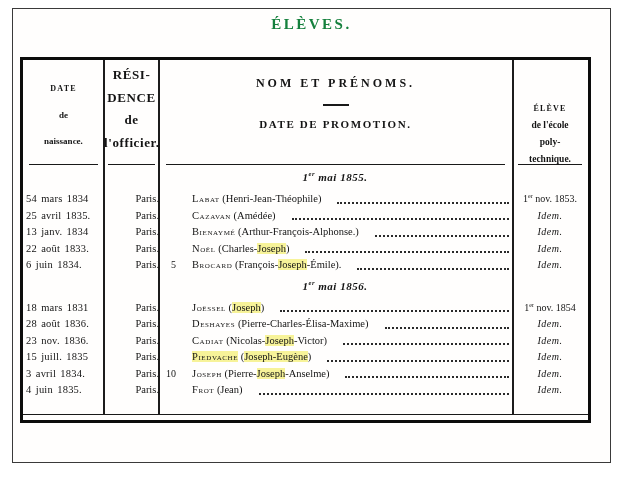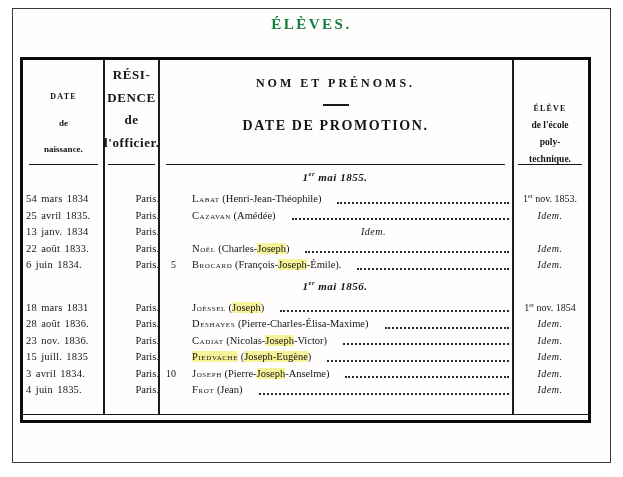--- a/index.html
+++ b/index.html
@@ -20,29 +20,29 @@
   .table{
     position:absolute;left:20px;top:57px;width:565px;height:360px;
     border:3px solid #0c0c0c;background:#fffefd;
   }
   .tinner{position:absolute;left:0;top:0;right:0;bottom:5px;border-bottom:1.5px solid #191919;}
   .vline{position:absolute;top:0;bottom:0;width:1.5px;background:#1c1c1c;}
   .v1{left:80px}.v2{left:135px}.v3{left:489px}
   
   .thead{position:absolute;top:0;left:0;right:0;height:105px;display:flex;font-weight:bold;}
   .hcell{position:relative;text-align:center;}
-  .hc1{width:81px;padding-top:24px;line-height:26px;font-size:9px;}
+  .hc1{width:81px;padding-top:16px;line-height:26px;font-size:9px;}
   .hc2{width:55px;padding-top:4px;line-height:22.5px;font-size:13px;}
   .hc3{width:353px;padding-top:16px;}
   .hc4{width:76px;padding-top:40px;line-height:17px;font-size:9.5px;}
   .hc1 div:first-child,.hc4 div:first-child{font-size:8px;letter-spacing:1.2px;}
   .hc2 div{letter-spacing:0.6px;}
   .hc3 .htitle{font-size:12px;letter-spacing:3px;}
   .hc3 .mini-rule{width:26px;height:2px;background:#191919;margin:13px auto 0 auto;}
-  .hc3 .hsub{font-size:14px;letter-spacing:1.6px;margin-top:12px;}
+  .hc3 .hsub{font-size:11px;letter-spacing:1.6px;margin-top:12px;}
   .hrule{position:absolute;bottom:0;left:8%;width:84%;height:1.5px;background:#191919;}
   .hc3 .hrule{left:2%;width:96%;}
   
   .tbody{position:absolute;top:105px;left:0;right:0;bottom:0;}
   .sect-head{
     height:26px;line-height:24px;margin-left:136px;width:352px;text-align:center;
     font-style:italic;font-weight:bold;font-size:11px;letter-spacing:0.5px;
   }
   .row{display:flex;height:16.5px;line-height:16.5px;font-size:10.5px;}
   .c-date{width:81px;padding-left:3px;box-sizing:border-box;letter-spacing:0.2px;word-spacing:1.5px;white-space:nowrap;}
@@ -121,20 +121,25 @@
       <span class="num"></span>
       <span class="nm"><span class="sc">Cazavan</span><span> (Amédée)</span></span>
       <span class="leader"></span>
     </div>
     <div class="c-poly idem">Idem.</div>
   </div>
 
   <div class="row">
     <div class="c-date">13 janv. 1834</div>
     <div class="c-res">Paris.</div>
+    <div class="c-name">
+      <span class="num"></span>
+      <span class="nm"><span class="sc">Bienaymé</span><span> (Arthur-François-Alphonse.)</span></span>
+      <span class="leader"></span>
+    </div>
     <div class="c-poly idem">Idem.</div>
   </div>
 
   <div class="row">
     <div class="c-date">22 août 1833.</div>
     <div class="c-res">Paris.</div>
     <div class="c-name">
       <span class="num"></span>
       <span class="nm"><span class="sc">Noël</span><span> (Charles-</span><span class="hl">Joseph</span><span>)</span></span>
       <span class="leader"></span>

